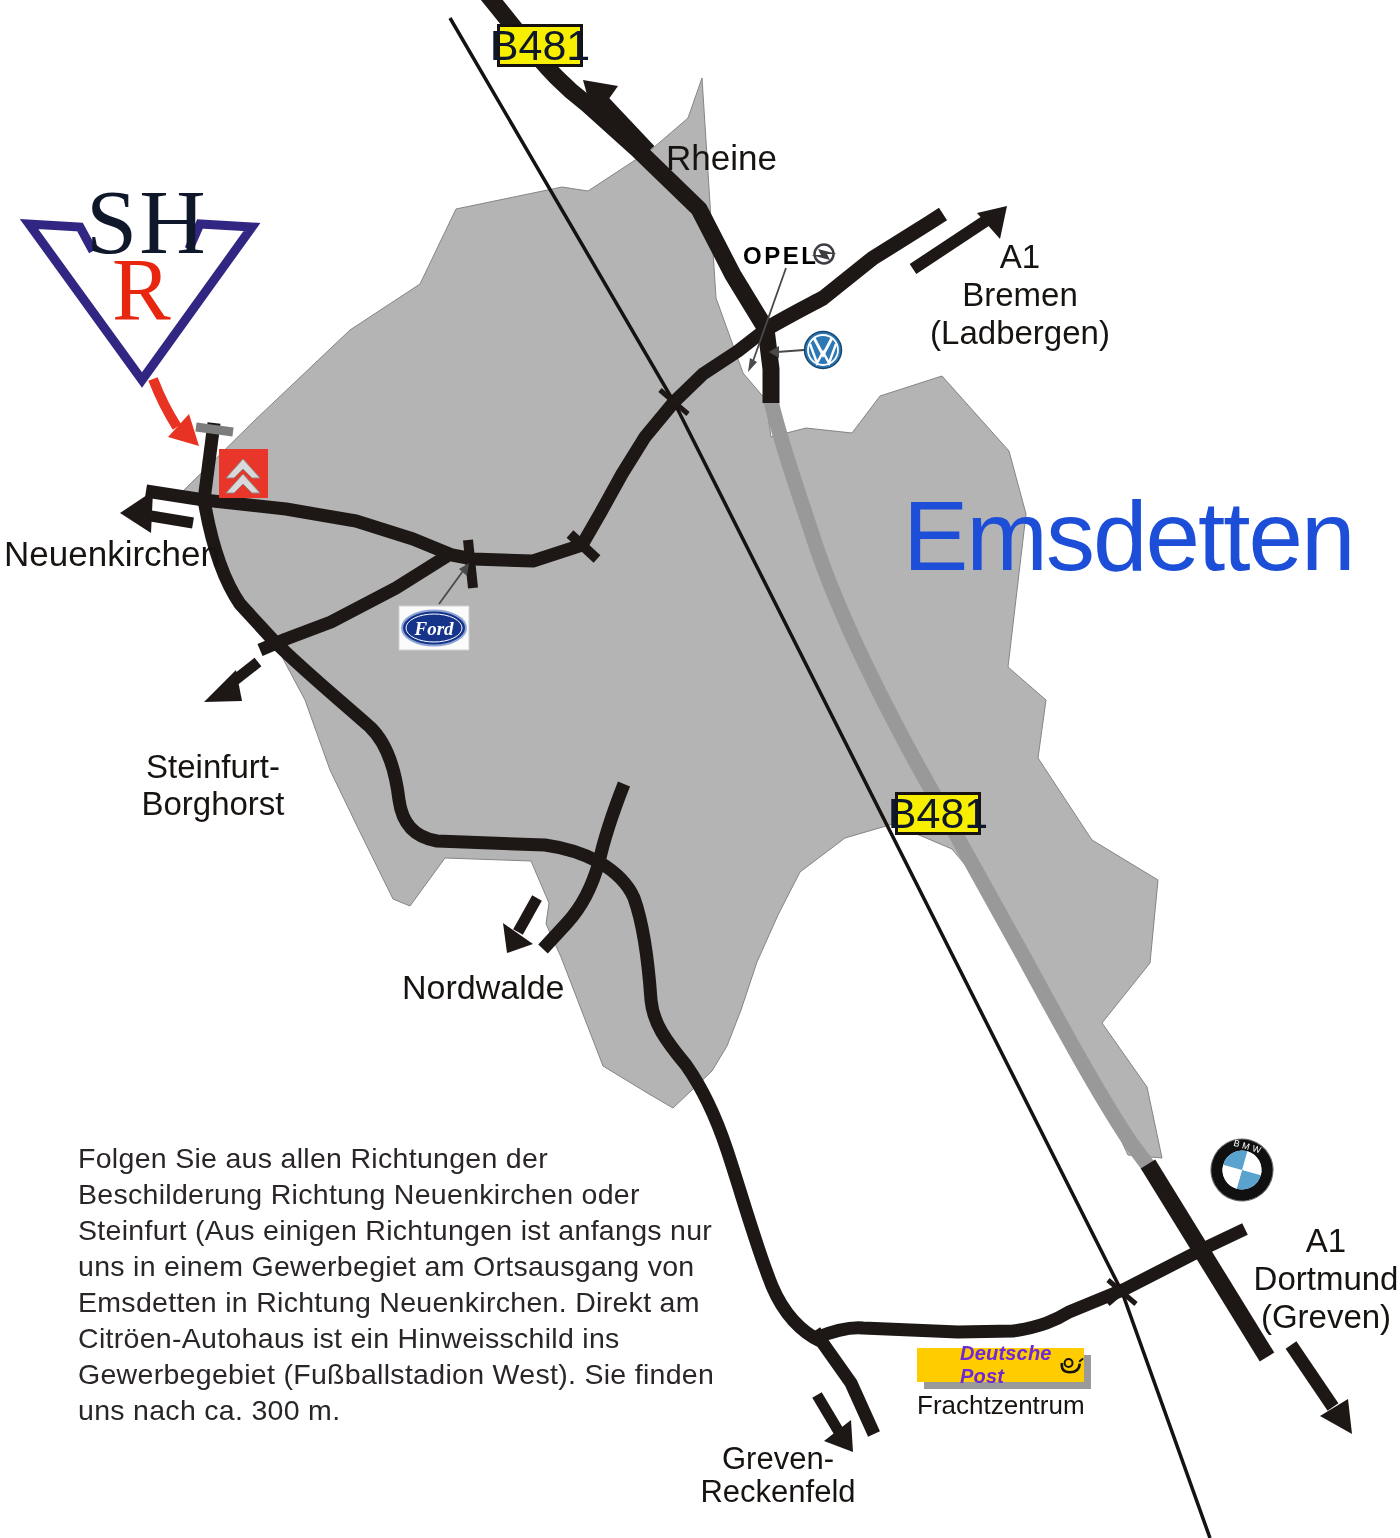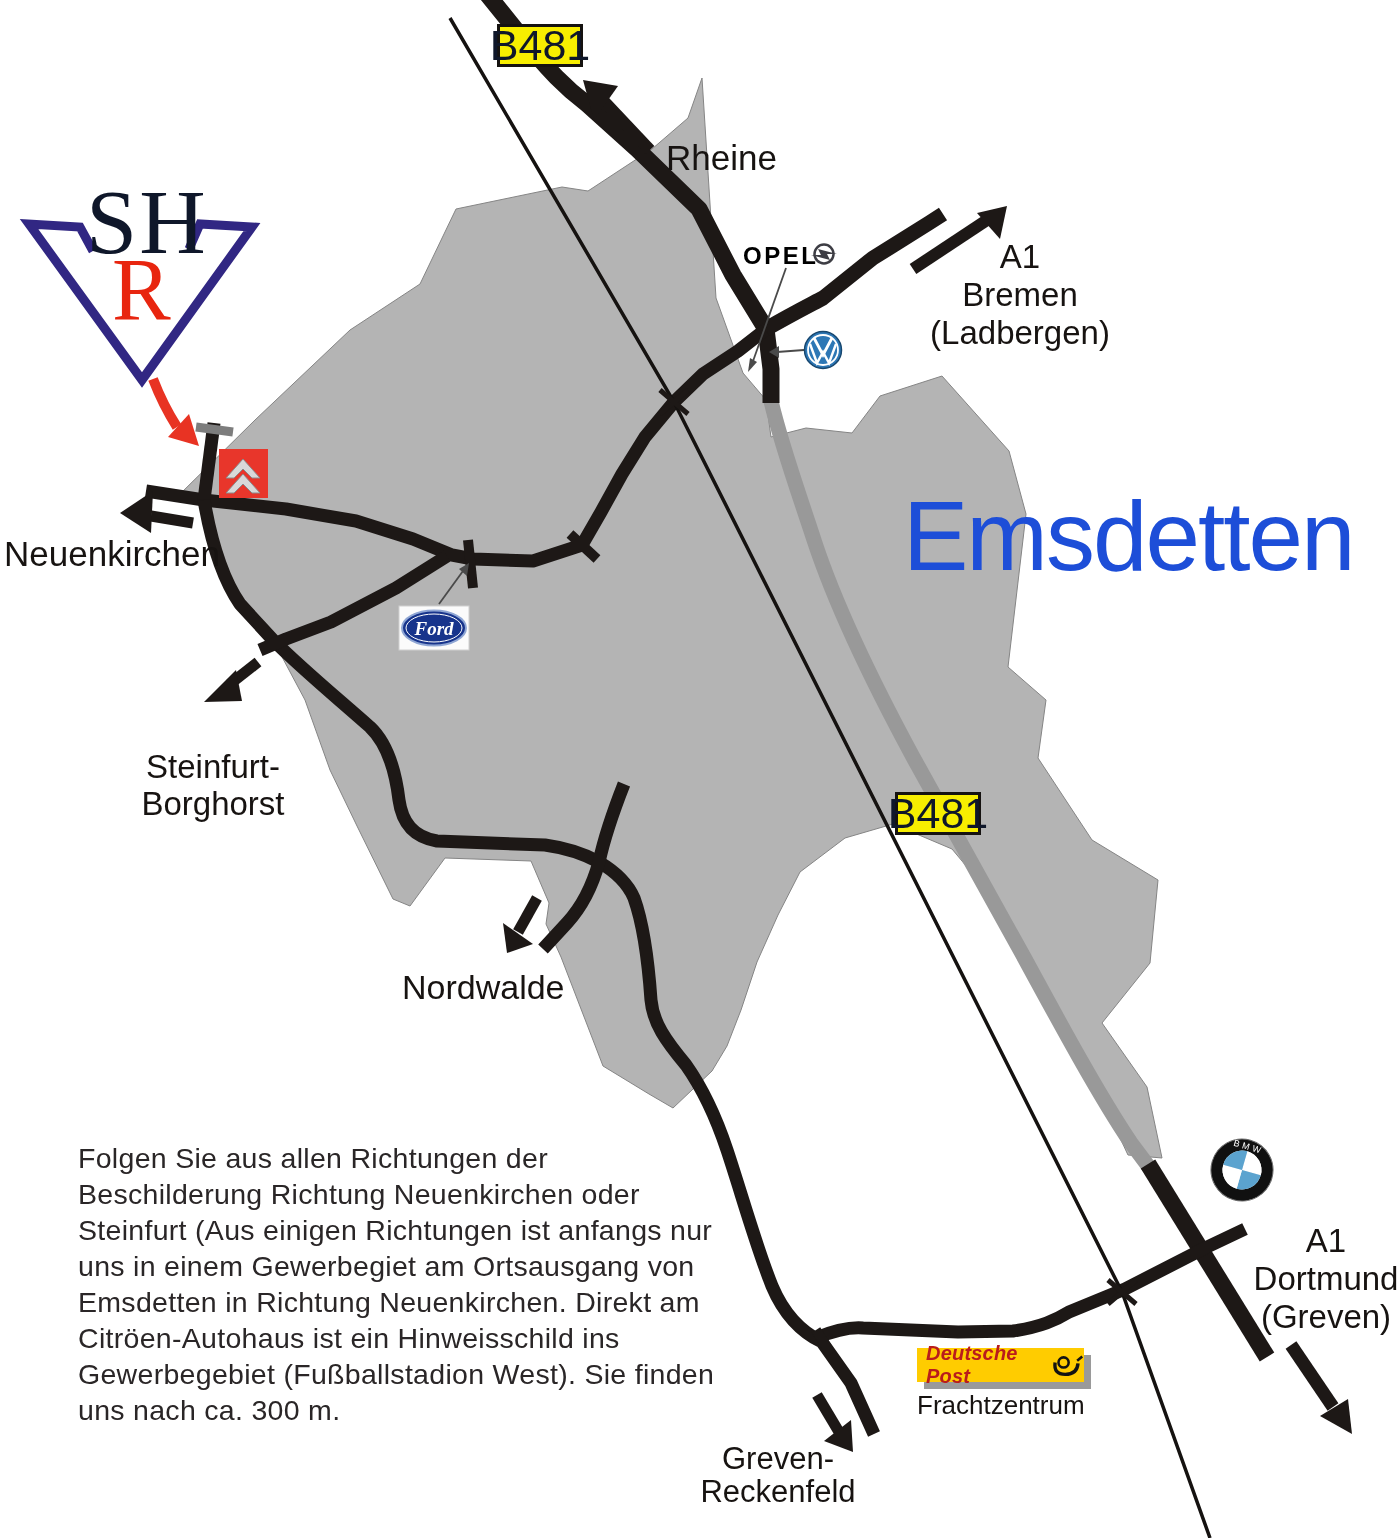--- a/index.html
+++ b/index.html
@@ -20,21 +20,21 @@
         display:flex;align-items:center;justify-content:center;
         font-size:43px;font-weight:normal;color:#0f172a;}
   .sign-top{left:497px;top:24px;}
   .sign-mid{left:895px;top:792px;}
   .shr-sh{position:absolute;left:86px;top:176px;font-family:"Liberation Serif",serif;
           font-size:92px;line-height:1;color:#0f172a;letter-spacing:2px;}
   .shr-r{position:absolute;left:112px;top:246px;font-family:"Liberation Serif",serif;
          font-size:88px;line-height:1;color:#e8250f;}
   .dp-sign{position:absolute;left:917px;top:1348px;width:167px;height:34px;background:#fc0;
            box-shadow:7px 7px 0 #9a9a9a;display:flex;align-items:center;padding-left:9px;box-sizing:border-box;}
-  .dp-sign span{font-size:20px;font-weight:bold;font-style:italic;color:#b91c1c;letter-spacing:.2px;}
+  .dp-sign span{font-size:20px;font-weight:bold;font-style:italic;color:#6d28d9;letter-spacing:.2px;margin-left:34px;}
   .frachtzentrum{left:917px;top:1390px;width:167px;text-align:center;font-size:26px;}
   .directions{position:absolute;left:78px;top:1140px;width:680px;font-size:28.5px;line-height:36px;
               color:#2a2627;letter-spacing:.3px;}
 </style>
 </head>
 <body>
 
 <div class="map">
 
   <svg class="base" width="1400" height="1538" viewBox="0 0 1400 1538">

